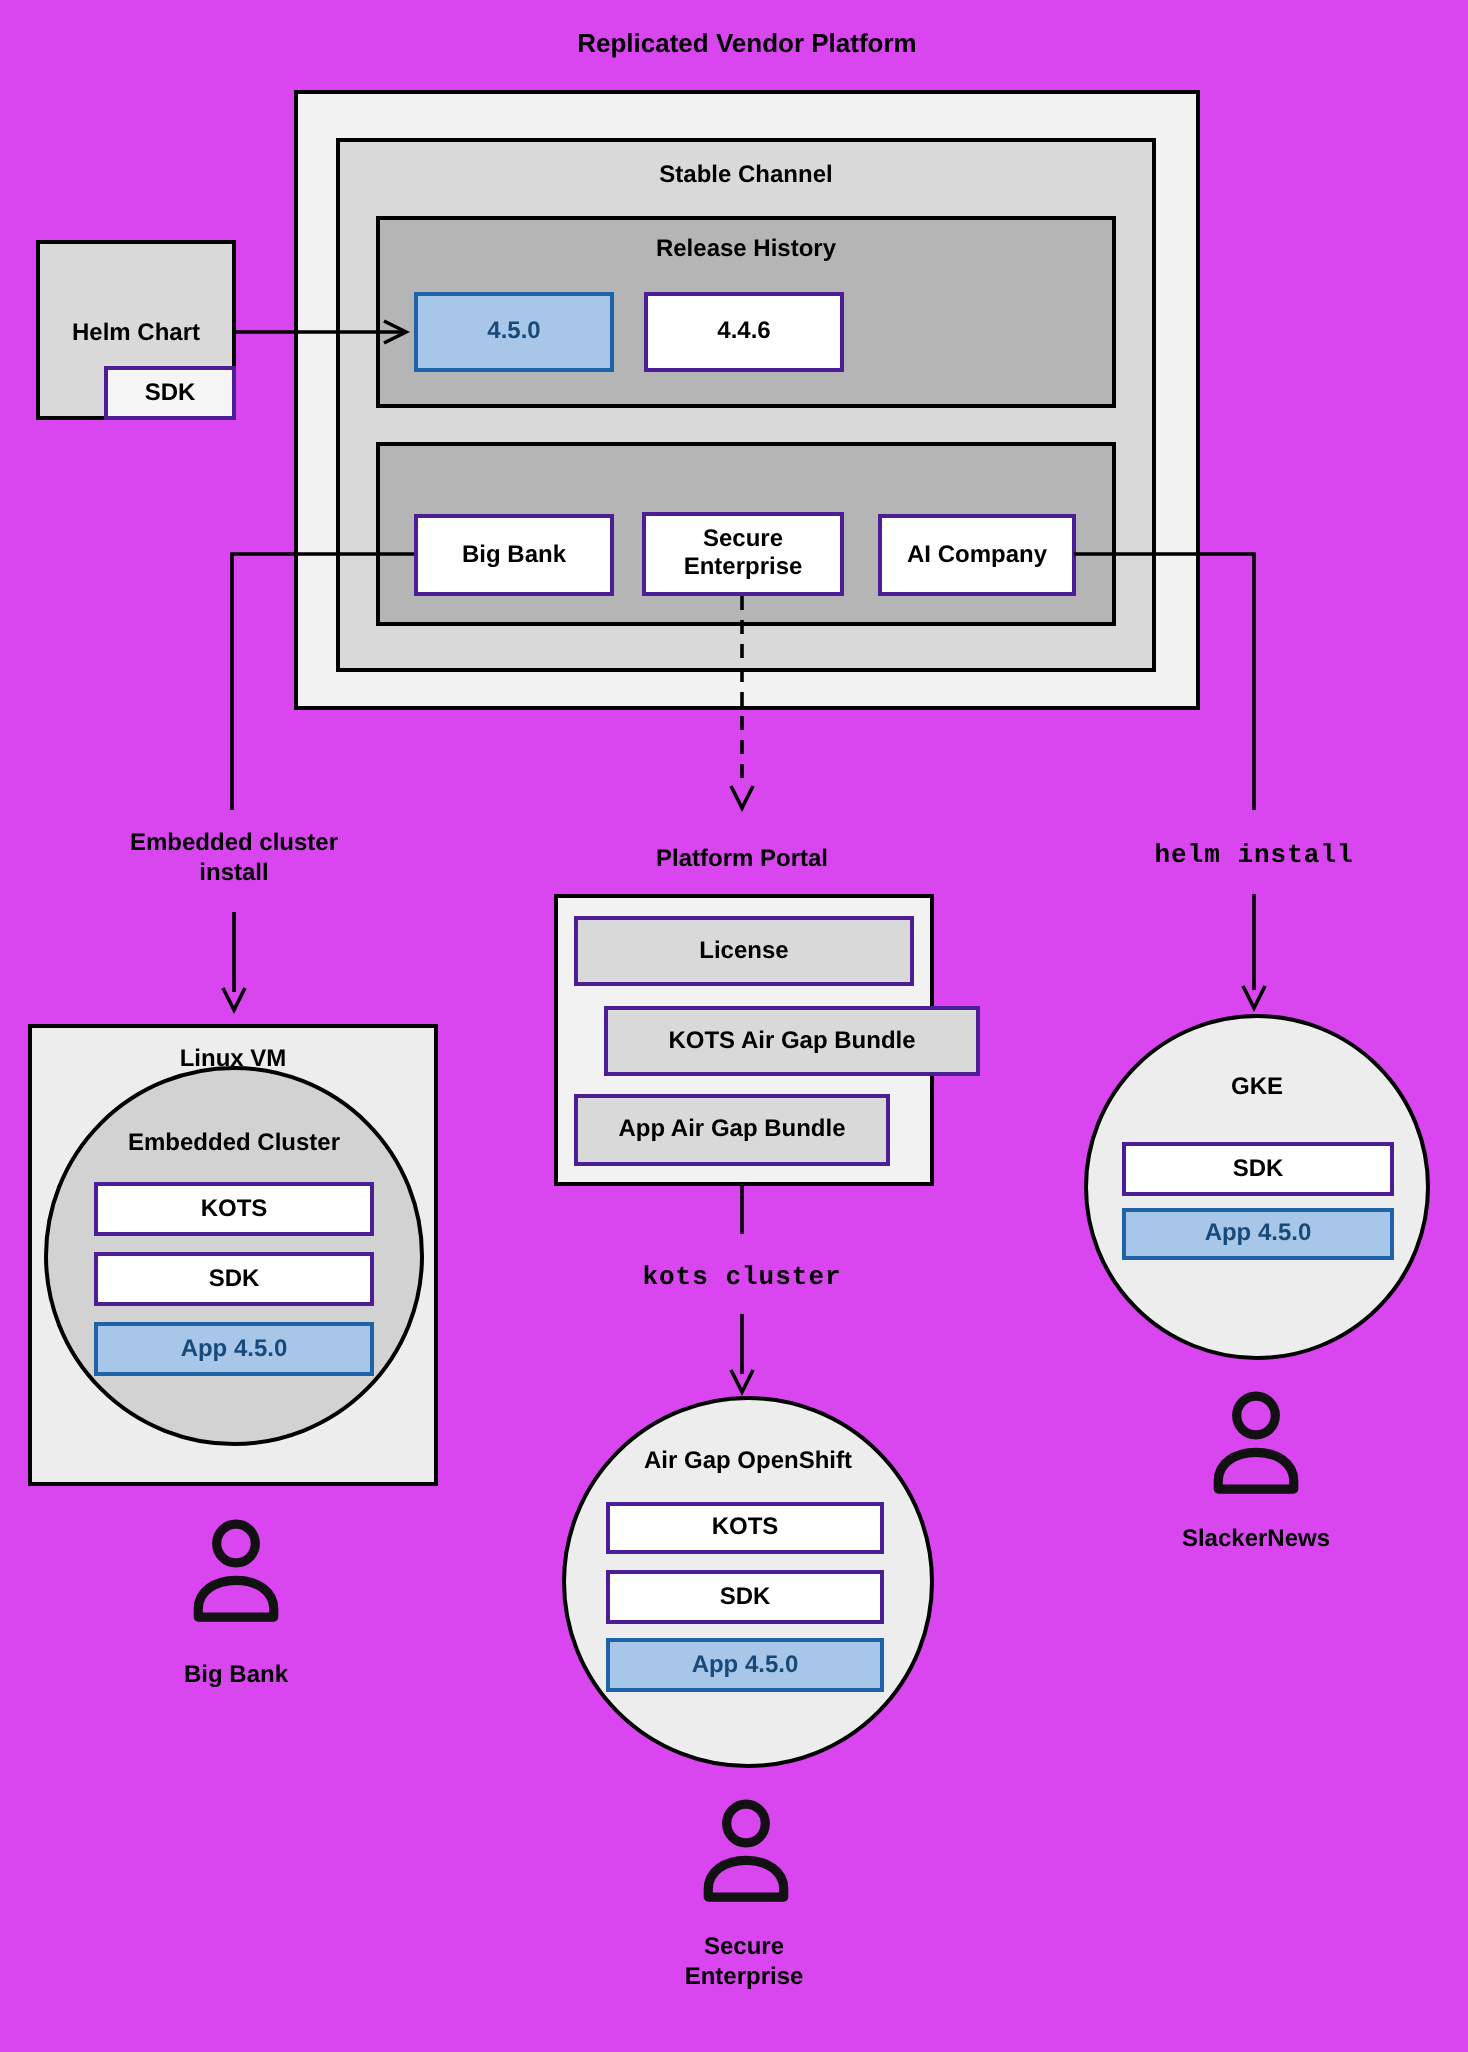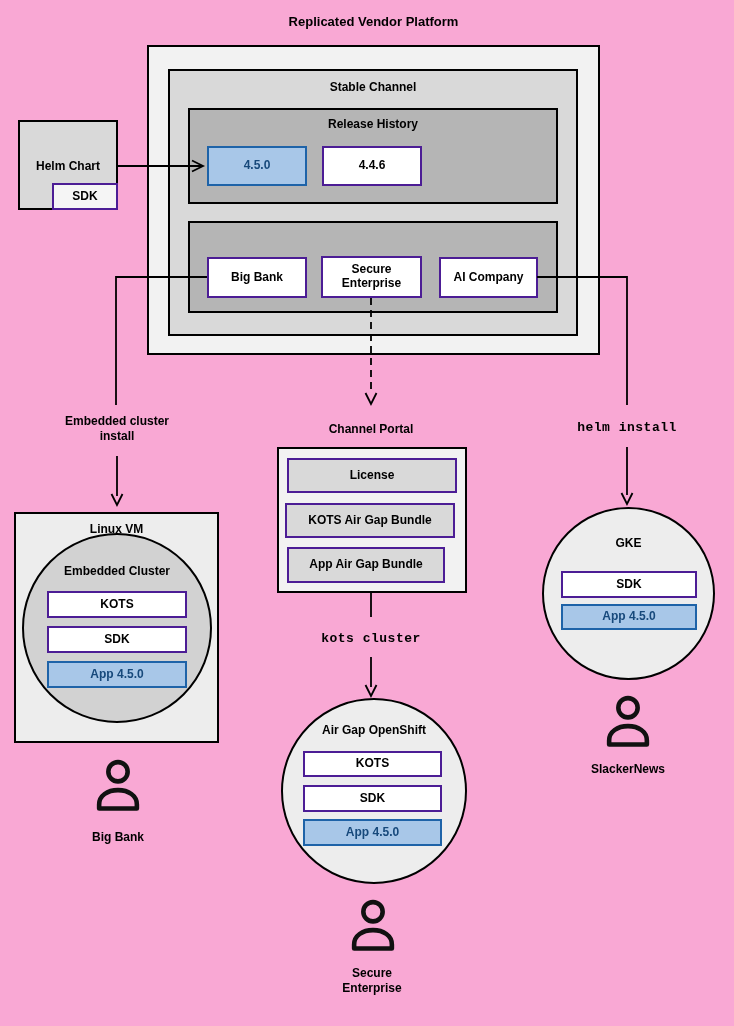--- a/index.html
+++ b/index.html
@@ -1,17 +1,17 @@
 <!DOCTYPE html>
 <html style="--highlight-fill: #a8c7e8; --highlight-border: #1e63a8; --highlight-text: #17497b; --gray-outer: #f2f2f2; --gray-mid: #d9d9d9; --gray-dark: #b5b5b5; --gray-circle: #d2d2d2; --gray-node: #ededed; --line: #000000;"><head>
 <meta charset="utf-8">
 <style>
   html,body{margin:0;padding:0;background:#ffffff;}
   #stage{
-    position:relative;width:734px;height:1026px;background:#f9a8d4;
+    position:relative;width:734px;height:1026px;background:#d946ef;
     font-family:"Liberation Sans",sans-serif;color:#000;overflow:hidden;
   }
   .box{
     position:absolute;box-sizing:border-box;
     border:2px solid #000;
   }
   .fill-outer{background:var(--gray-outer,#f2f2f2);}
   .fill-mid{background:var(--gray-mid,#d9d9d9);}
   .fill-dark{background:var(--gray-dark,#b5b5b5);}
   .fill-node{background:var(--gray-node,#ededed);}
@@ -63,21 +63,21 @@
   <div class="item fill-white" style="left:207px;top:257px;width:100px;height:41px;">Big Bank</div>
   <div class="item fill-white" style="left:321px;top:256px;width:101px;height:42px;padding:0 6px;">Secure Enterprise</div>
   <div class="item fill-white" style="left:439px;top:257px;width:99px;height:41px;">AI Company</div>
 
   <div class="box fill-mid" style="left:18px;top:120px;width:100px;height:90px;"></div>
   <div class="lbl" style="left:18px;top:159px;width:100px;">Helm Chart</div>
   <div class="item fill-sdk" style="left:52px;top:183px;width:66px;height:27px;">SDK</div>
 
   <div class="lbl" style="left:37px;top:414px;width:160px;">Embedded cluster
 install</div>
-  <div class="lbl" style="left:301px;top:422px;width:140px;">Channel Portal</div>
+  <div class="lbl" style="left:301px;top:422px;width:140px;">Platform Portal</div>
   <div class="lbl mono" style="left:291px;top:631px;width:160px;">kots cluster</div>
   <div class="lbl mono" style="left:547px;top:420px;width:160px;">helm install</div>
 
   <div class="box fill-node" style="left:14px;top:512px;width:205px;height:231px;"></div>
   <div class="lbl" style="left:14px;top:522px;width:205px;">Linux VM</div>
   <div class="box fill-circle circle" style="left:22px;top:533px;width:190px;height:190px;"></div>
   <div class="lbl" style="left:22px;top:564px;width:190px;">Embedded Cluster</div>
   <div class="item fill-white" style="left:47px;top:591px;width:140px;height:27px;">KOTS</div>
   <div class="item fill-white" style="left:47px;top:626px;width:140px;height:27px;">SDK</div>
   <div class="item blue" style="left:47px;top:661px;width:140px;height:27px;">App 4.5.0</div>
@@ -85,21 +85,21 @@
   <div class="person" style="left:95px;top:758px;">
     <svg width="46" height="56" viewBox="0 0 50 58">
       <circle cx="25" cy="13.5" r="10.5" fill="none" stroke="#111" stroke-width="5"></circle>
       <path d="M4.5 53.5 L4.5 49 C4.5 39.5 13.5 33.5 25 33.5 C36.5 33.5 45.5 39.5 45.5 49 L45.5 53.5 Z" fill="none" stroke="#111" stroke-width="5" stroke-linejoin="round"></path>
     </svg>
   </div>
   <div class="lbl" style="left:48px;top:830px;width:140px;">Big Bank</div>
 
   <div class="box fill-outer" style="left:277px;top:447px;width:190px;height:146px;"></div>
   <div class="item fill-mid" style="left:287px;top:458px;width:170px;height:35px;">License</div>
-  <div class="item fill-mid" style="left:285px;top:503px;width:170px;height:35px;">KOTS Air Gap Bundle</div>
+  <div class="item fill-mid" style="left:302px;top:503px;width:188px;height:35px;">KOTS Air Gap Bundle</div>
   <div class="item fill-mid" style="left:287px;top:547px;width:158px;height:36px;">App Air Gap Bundle</div>
 
   <div class="box fill-node circle" style="left:281px;top:698px;width:186px;height:186px;"></div>
   <div class="lbl" style="left:281px;top:723px;width:186px;">Air Gap OpenShift</div>
   <div class="item fill-white" style="left:303px;top:751px;width:139px;height:26px;">KOTS</div>
   <div class="item fill-white" style="left:303px;top:785px;width:139px;height:27px;">SDK</div>
   <div class="item blue" style="left:303px;top:819px;width:139px;height:27px;">App 4.5.0</div>
 
   <div class="person" style="left:350px;top:898px;">
     <svg width="46" height="56" viewBox="0 0 50 58">

